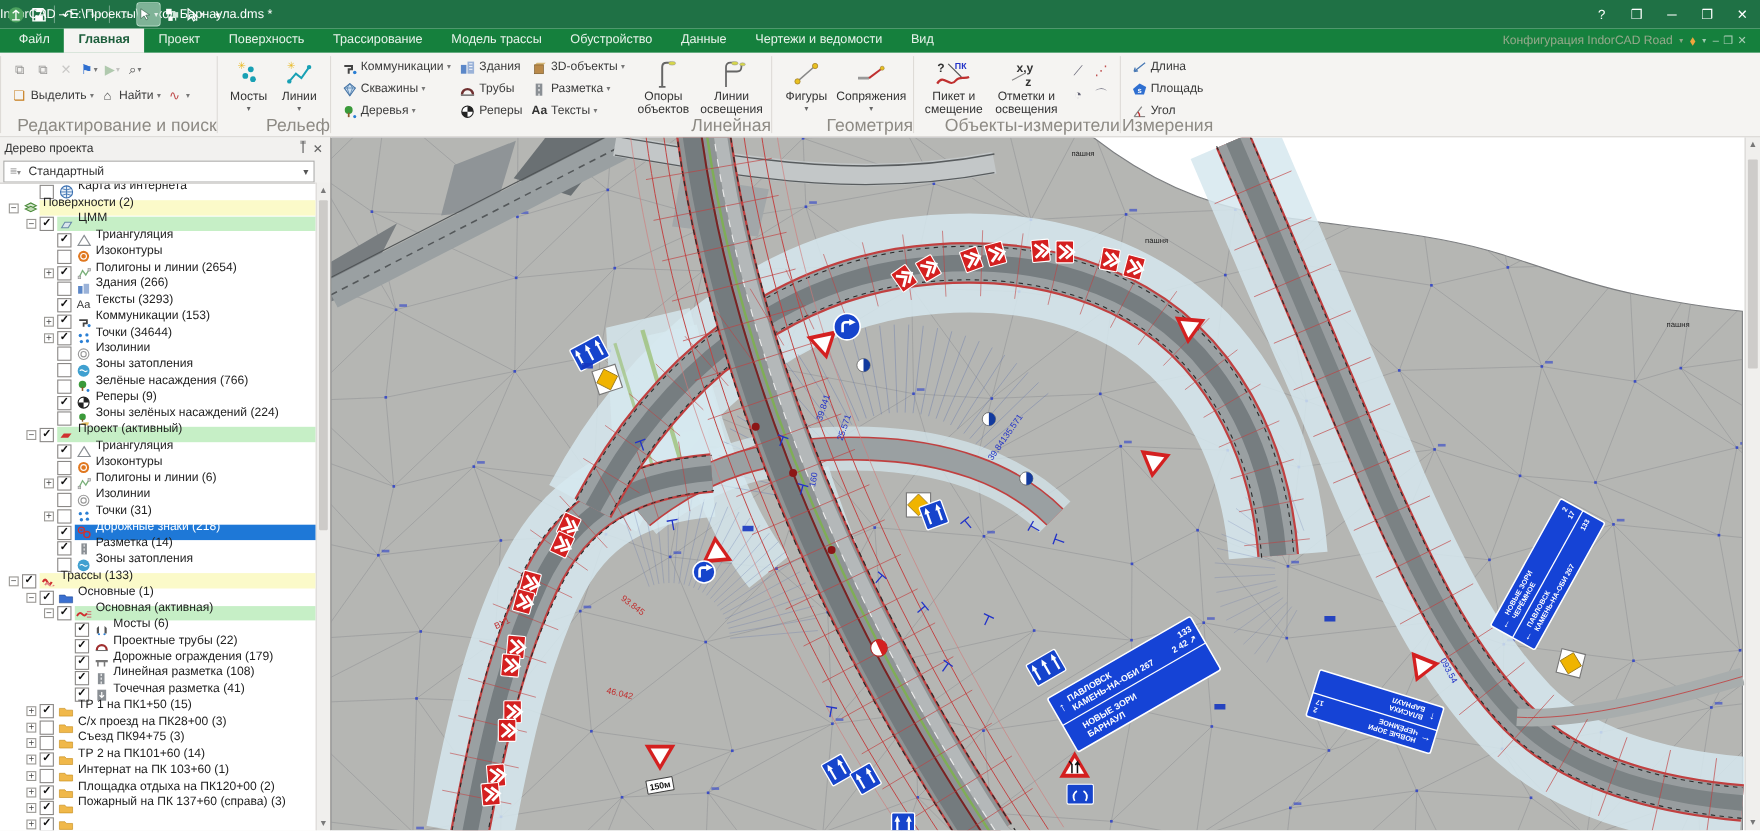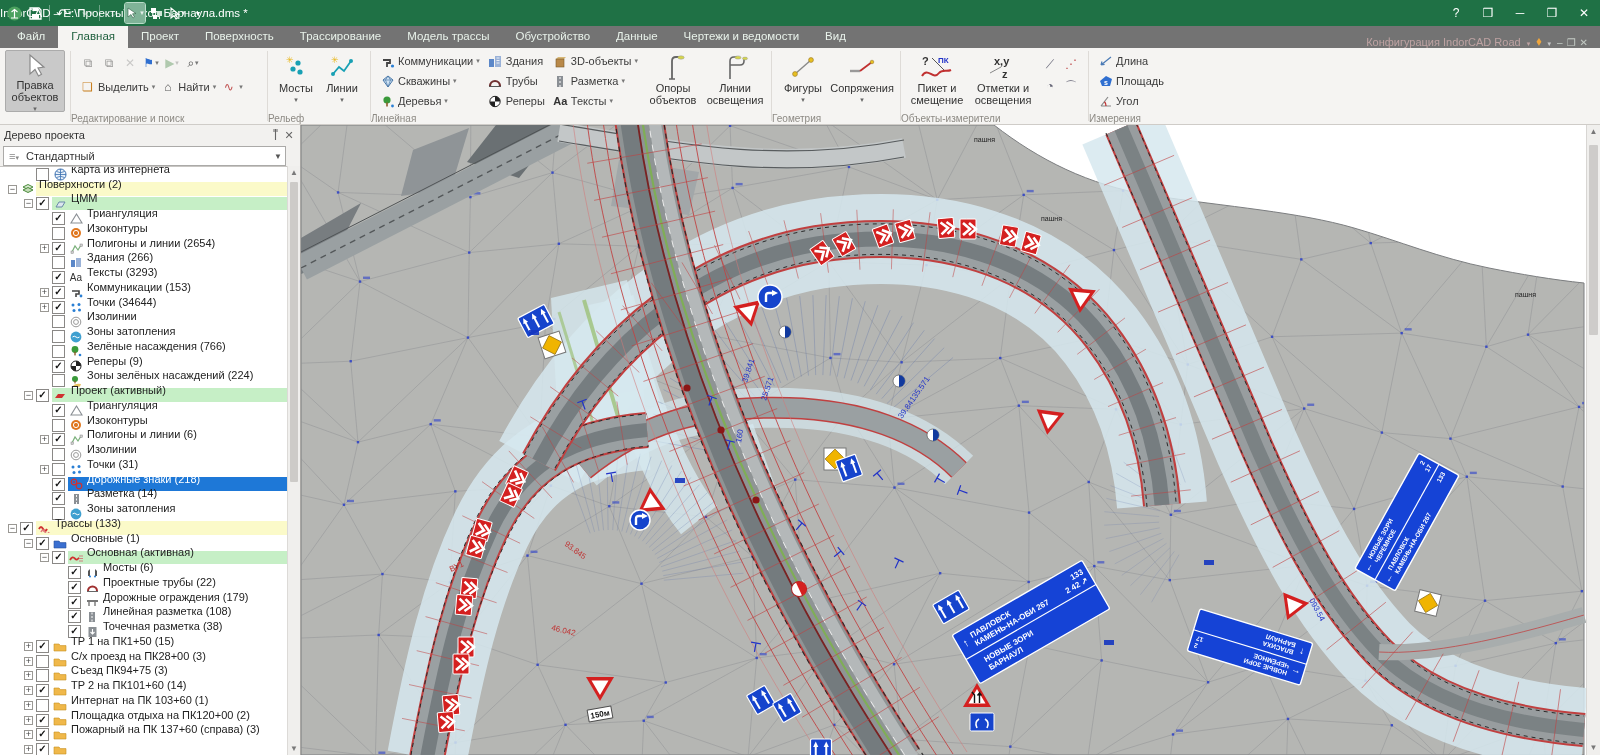--- a/index.html
+++ b/index.html
@@ -10,31 +10,31 @@
   .qat{display:flex;align-items:center;gap:1px;padding-left:4px;z-index:3}
   .qbtn{height:20px;min-width:20px;display:flex;align-items:center;justify-content:center;font-size:13px;color:#fff;border-radius:2px}
   .qbtn .dd{font-size:7px;margin-left:1px;opacity:.8}
   .qbtn.dim{opacity:.45}
   .qsep{width:1px;height:16px;background:rgba(255,255,255,.35);margin:0 3px}
   .qsel{background:#7fb397;outline:1px solid #b9dcc8}
   .apptitle{position:absolute;left:0;right:0;top:0;height:26px;line-height:26px;text-align:left;font-size:11.5px;color:#fff;pointer-events:none}
   .winbtns{margin-left:auto;display:flex;z-index:3}
   .wbtn{width:32px;height:26px;display:flex;align-items:center;justify-content:center;font-size:12px;color:#fff}
   
-  .tabstrip{position:absolute;left:0;top:26px;right:0;height:22px;background:#737373;display:flex;align-items:stretch;padding-left:4px}
+  .tabstrip{position:absolute;left:0;top:26px;right:0;height:22px;background:#15803d;display:flex;align-items:stretch;padding-left:4px}
   .tab{padding:4px 13px 0;font-size:11.5px;color:#e8f2ea;cursor:default;white-space:nowrap}
-  .tab.active{background:#f5f4f2;color:#1d5e3c;font-weight:normal}
-  .cfgarea{position:absolute;right:8px;top:26px;height:22px;display:flex;align-items:flex-end;gap:6px;font-size:11px;color:rgba(250,200,200,.55)}
+  .tab.active{background:#f5f4f2;color:#1d5e3c;font-weight:bold}
+  .cfgarea{position:absolute;right:8px;top:26px;height:22px;display:flex;align-items:center;gap:6px;font-size:11px;color:rgba(250,200,200,.55)}
   .cfgarea .diamond{color:#f0a63c;font-size:12px}
   .cfgarea .mini{color:rgba(220,230,222,.75);font-size:10px;letter-spacing:4px}
   
   .ribbon{position:absolute;left:0;top:48px;right:0;height:76px;background:#f5f4f2;border-bottom:1px solid #cfccc8;display:flex;align-items:stretch}
   .rgroup{position:relative;padding:2px 5px 13px;display:flex;align-items:flex-start}
   .rsep{width:1px;background:#dedbd7;margin:3px 0}
-  .rlabel{position:absolute;bottom:0;left:0;right:0;text-align:left;font-size:10px;color:#8d8a84;white-space:nowrap}
+  .rlabel{position:absolute;bottom:0;left:0;right:0;text-align:right;font-size:16px;color:#8d8a84;white-space:nowrap}
   .bigbtn{width:60px;height:62px;display:flex;flex-direction:column;align-items:center;justify-content:flex-start;
           font-size:11px;color:#333;text-align:center;line-height:12px;padding-top:2px;border-radius:2px}
   .bigbtn .bicon{height:30px;display:flex;align-items:center;justify-content:center}
   .bigbtn .dd{font-size:7px;color:#666}
   .bigbtn.pressed{background:#c9c9c9;border:1px solid #ababab;box-sizing:border-box}
   .scol{display:flex;flex-direction:column;justify-content:flex-start;gap:2px;margin:2px 2px 0}
   .sbtn{display:flex;align-items:center;gap:3px;height:18px;padding:0 2px;font-size:11px;color:#3b3b3b;white-space:nowrap}
   .sbtn .icon{width:15px;text-align:center;font-size:12px;line-height:14px;display:inline-flex;justify-content:center}
   .sbtn .dd{font-size:7px;color:#777}
   .srow{display:flex;align-items:center;gap:1px;height:22px}
@@ -145,31 +145,20 @@
 </div>
 <div class="cfgarea">
   <span>Конфигурация IndorCAD Road</span>
   <span style="font-size:7px;color:rgba(250,200,200,.55)">▾</span>
   <span class="diamond">⬧</span>
   <span style="font-size:7px;color:rgba(255,255,255,.6)">▾</span>
   <span class="mini">–❐✕</span>
 </div>
 
 <div class="ribbon">
-  <div class="rgroup">
-    <div class="bigbtn pressed">
-      <span class="bicon">
-        <svg width="24" height="26">
-            <path d="M7,2 L7,21 L12,16.5 L15.5,23 L18.5,21.3 L15,15 L21,14.2 Z" fill="#fff" stroke="#8a8a8a" stroke-width="1.2"></path>
-          </svg>
-      </span>
-      <span>Правка объектов</span>
-        <span class="dd">▾</span>
-    </div>
-  </div>
   <div class="rsep"></div>
   <div class="rgroup" style="width:186px">
     <div class="scol" style="width:100%">
       <div class="srow">
         <span class="ibtn dim">⧉</span>
         <span class="ibtn dim">⧉</span>
         <span class="ibtn dim" style="color:#888">✕</span>
         <span class="ibtn" style="color:#2f6fd0">⚑<span class="dd">▾</span></span>
         <span class="ibtn dim" style="color:#4a8a4a">▶<span class="dd">▾</span></span>
         <span class="ibtn" style="color:#555">⌕<span class="dd">▾</span></span>
@@ -831,21 +820,21 @@
       <div class="trow">
         <span style="width:56px;flex:none"></span>
         <span class="expsp"></span>
         <span class="cb">✓</span>
         <span class="ticon">
           <svg width="11" height="12">
             <rect x="1.5" y="1" width="8" height="10" fill="#8a8f94"></rect>
             <path d="M5.5,3 v5 m-2,-2 l2,2 2,-2" stroke="#fff" stroke-width="1.1" fill="none"></path>
           </svg>
         </span>
-        <span class="lbl">Точечная разметка (38)</span>
+        <span class="lbl">Точечная разметка (41)</span>
       </div>
       <div class="trow">
         <span style="width:24px;flex:none"></span>
         <span class="exp">+</span>
         <span class="cb">✓</span>
         <span class="ticon">
           <svg width="14" height="11">
             <path d="M1,3 h5 l1.4,1.6 H13 V10 H1 Z" fill="#f0b84a" stroke="#c89020" stroke-width=".6"></path>
           </svg>
         </span>

